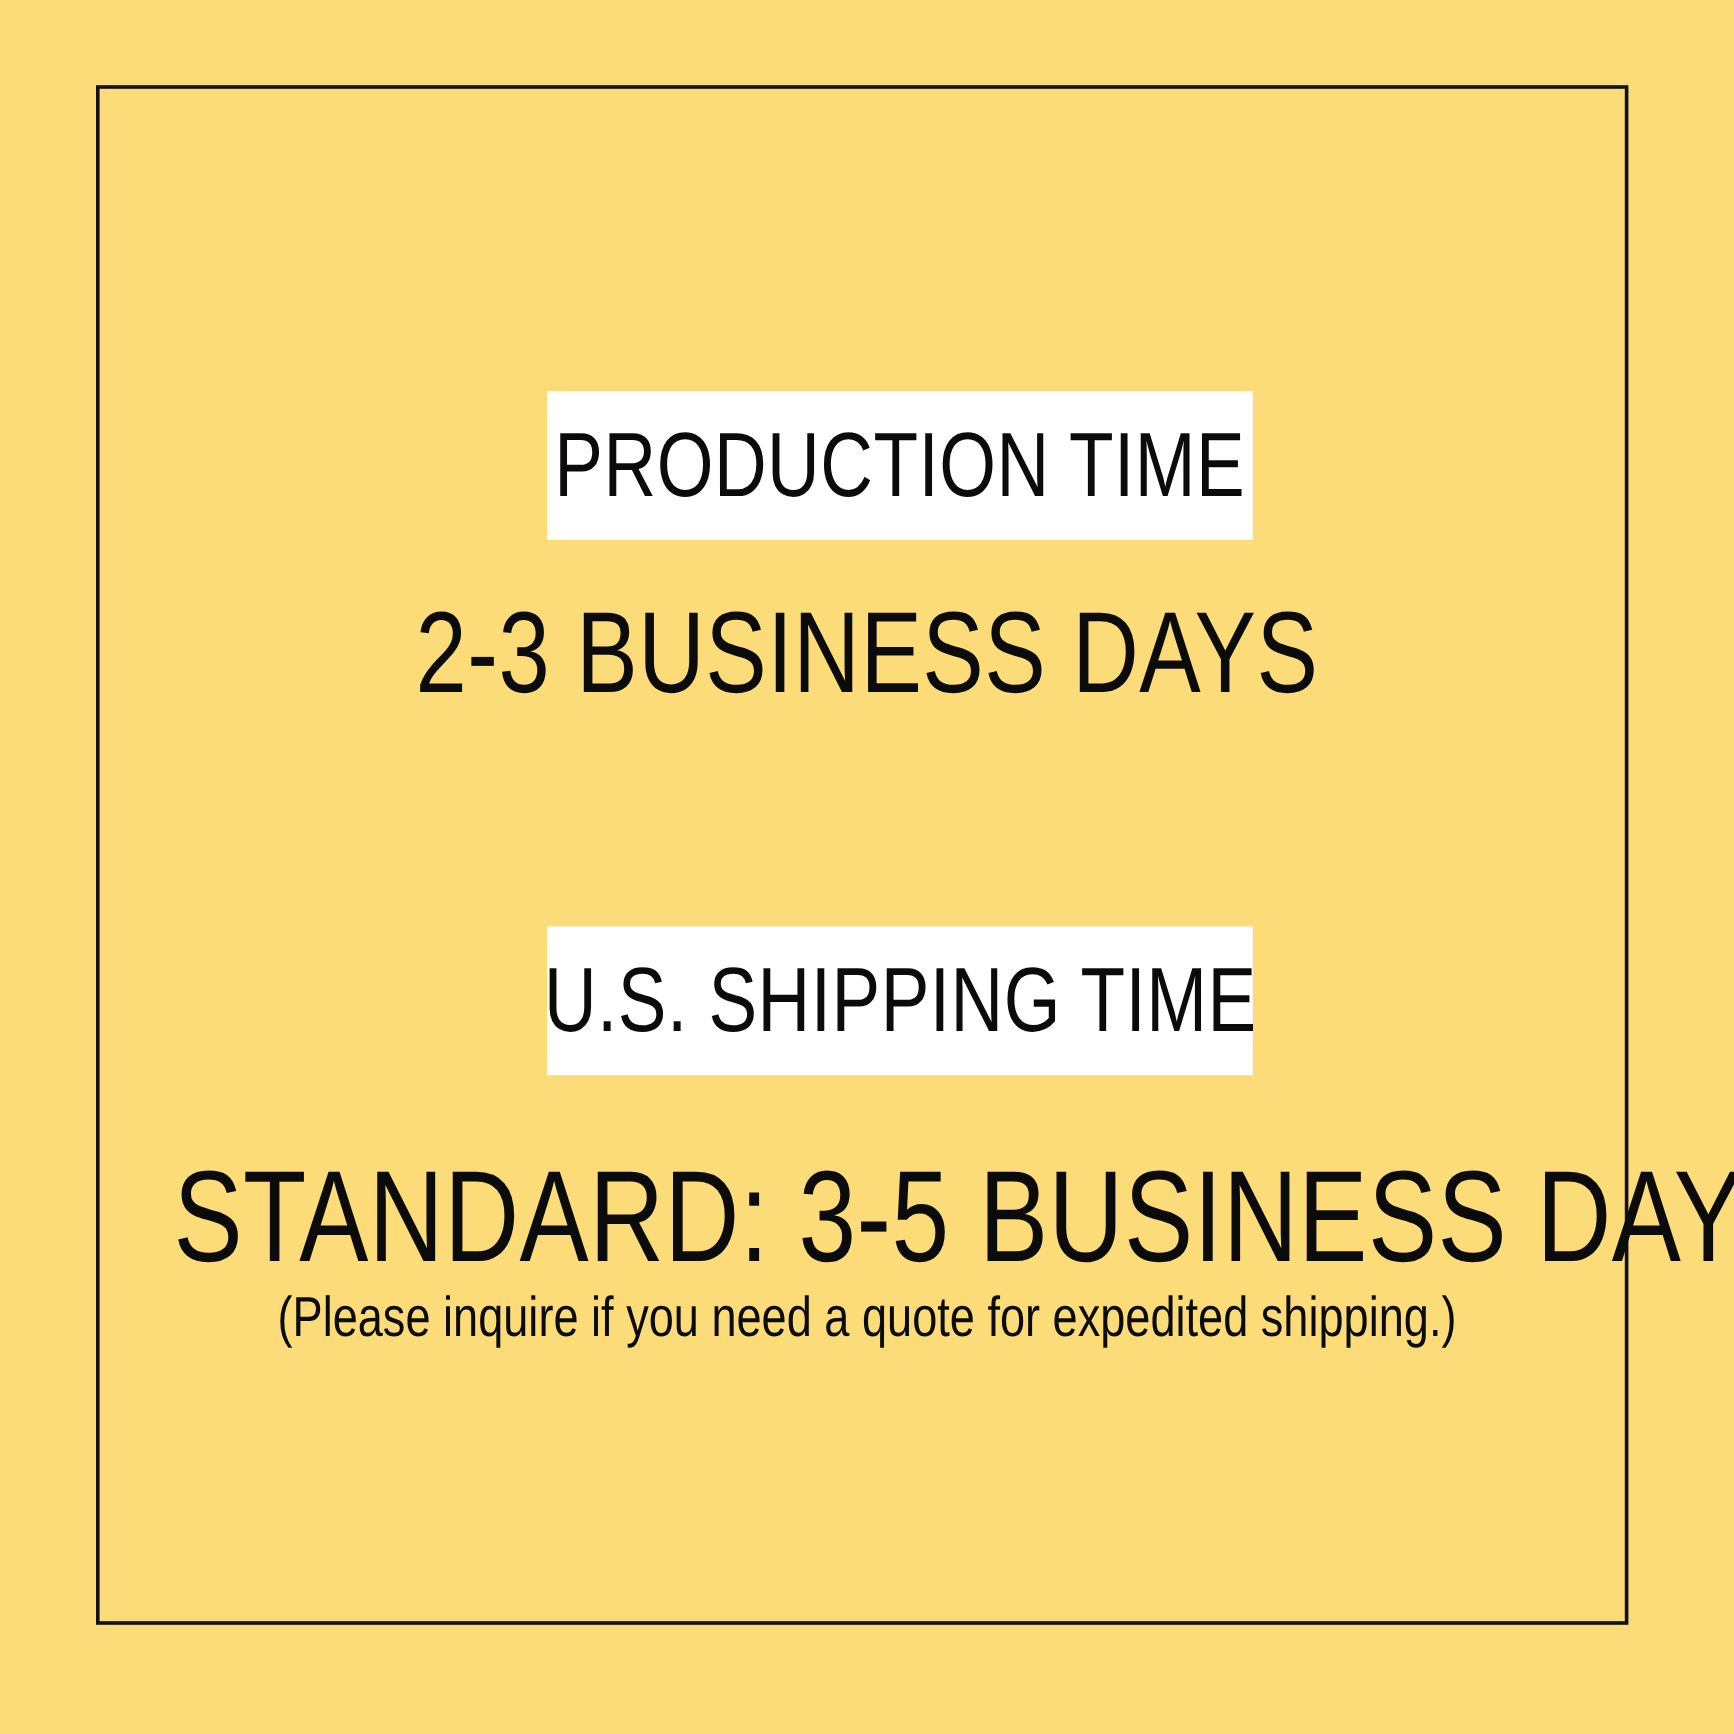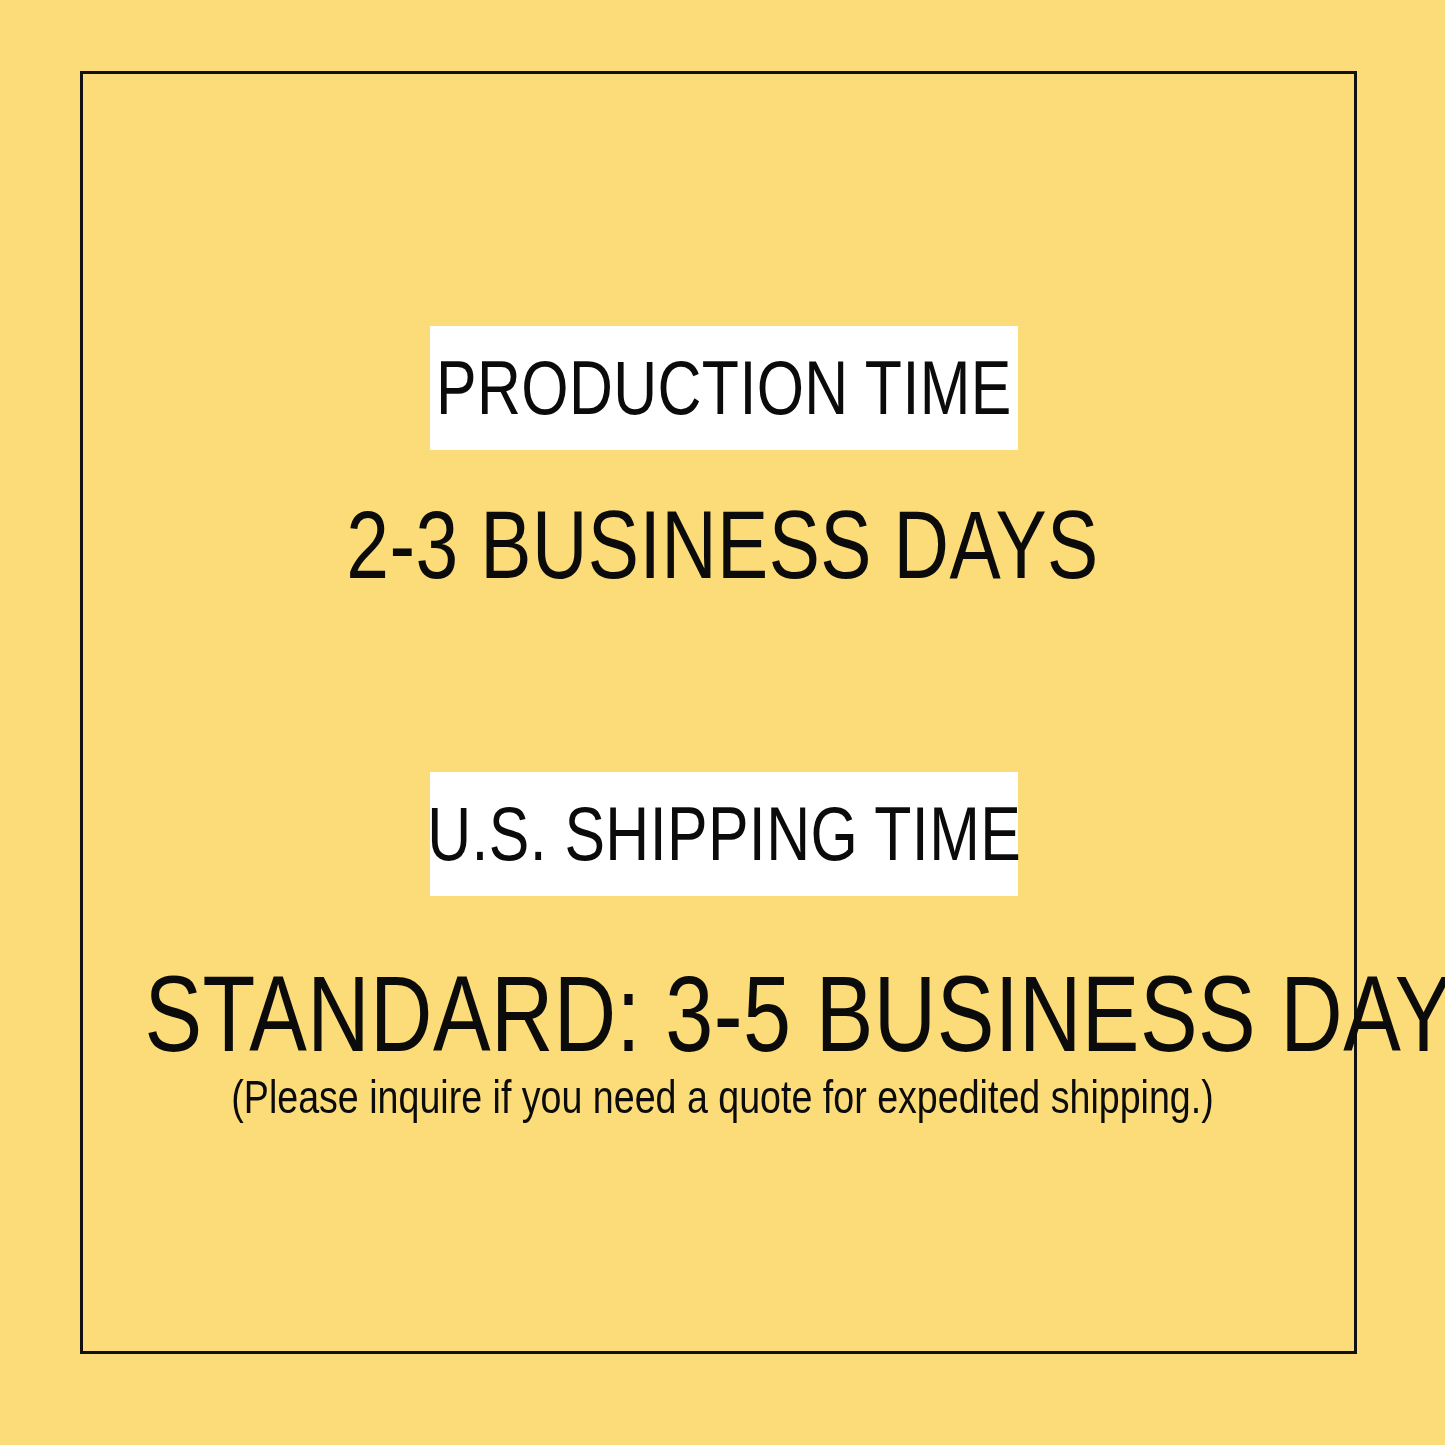--- a/index.html
+++ b/index.html
@@ -45,21 +45,21 @@
     width: 1445px;
     height: 1445px;
     display: flex;
     flex-direction: column;
     align-items: center;
   }
 
   
   .band {
     position: absolute;
-    left: 430px;
+    left: 456px;
     width: 588px;
     height: 124px;
     background: #ffffff;
     display: flex;
     align-items: center;
     justify-content: center;
   }
 
   .band-label {
     display: block;

